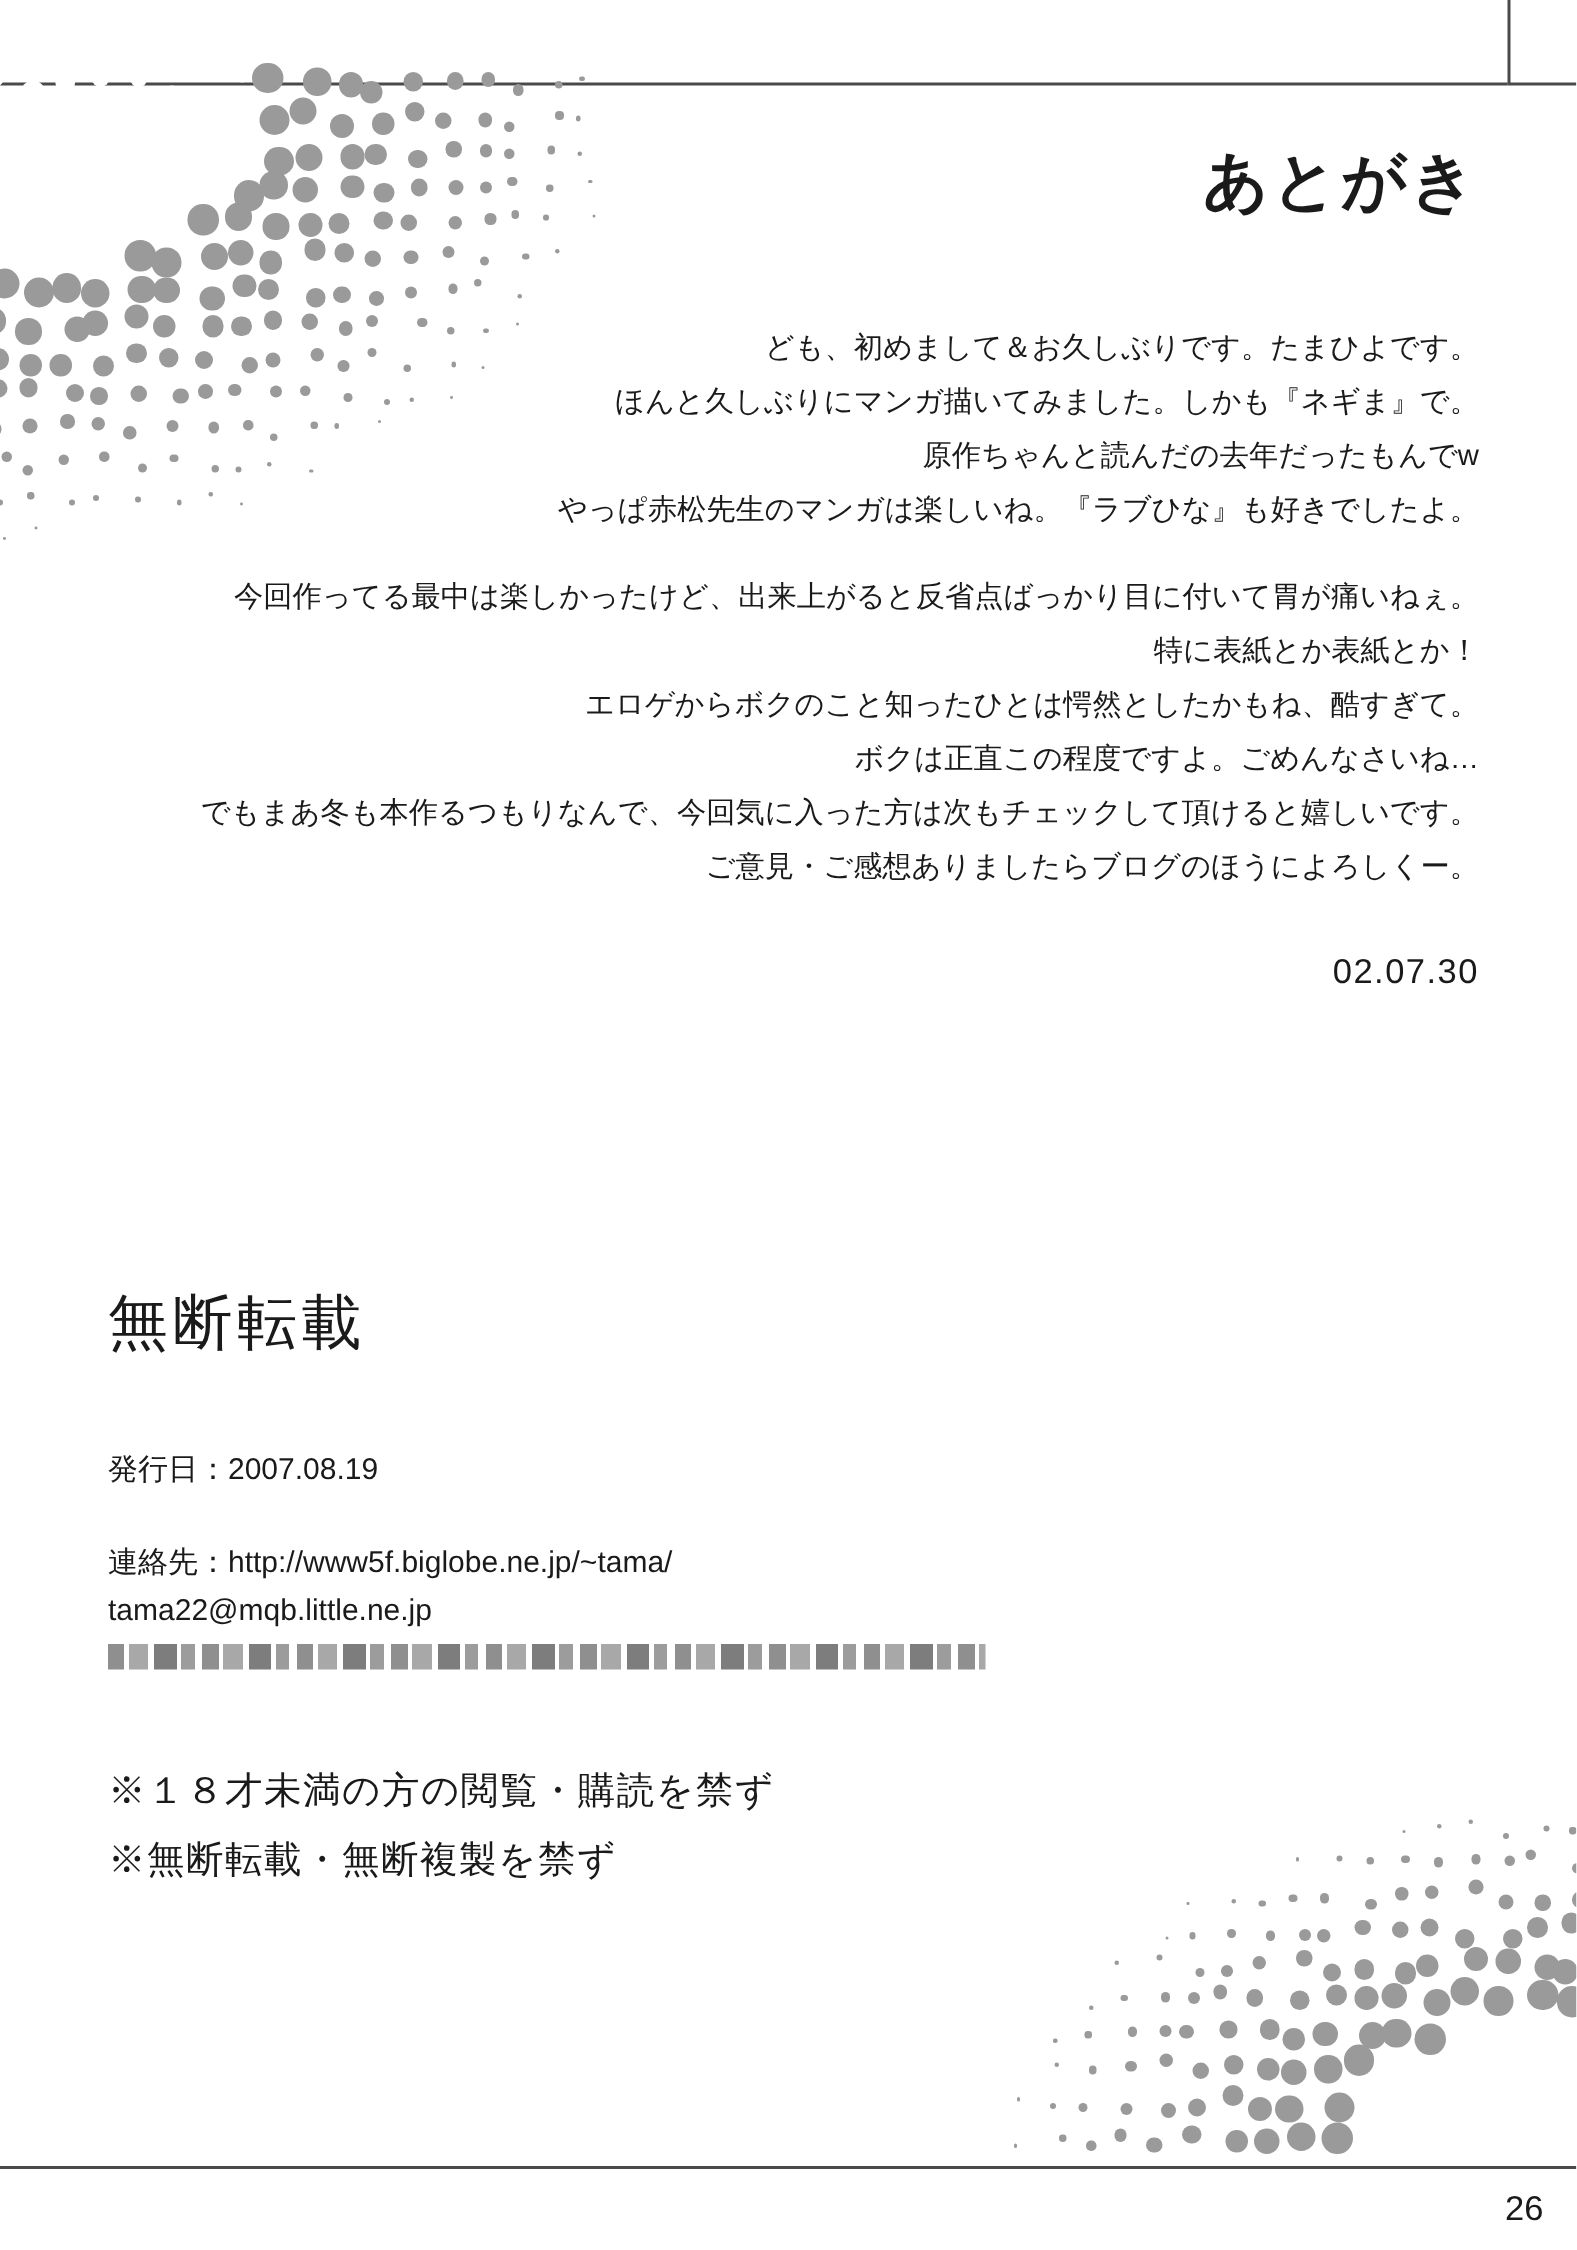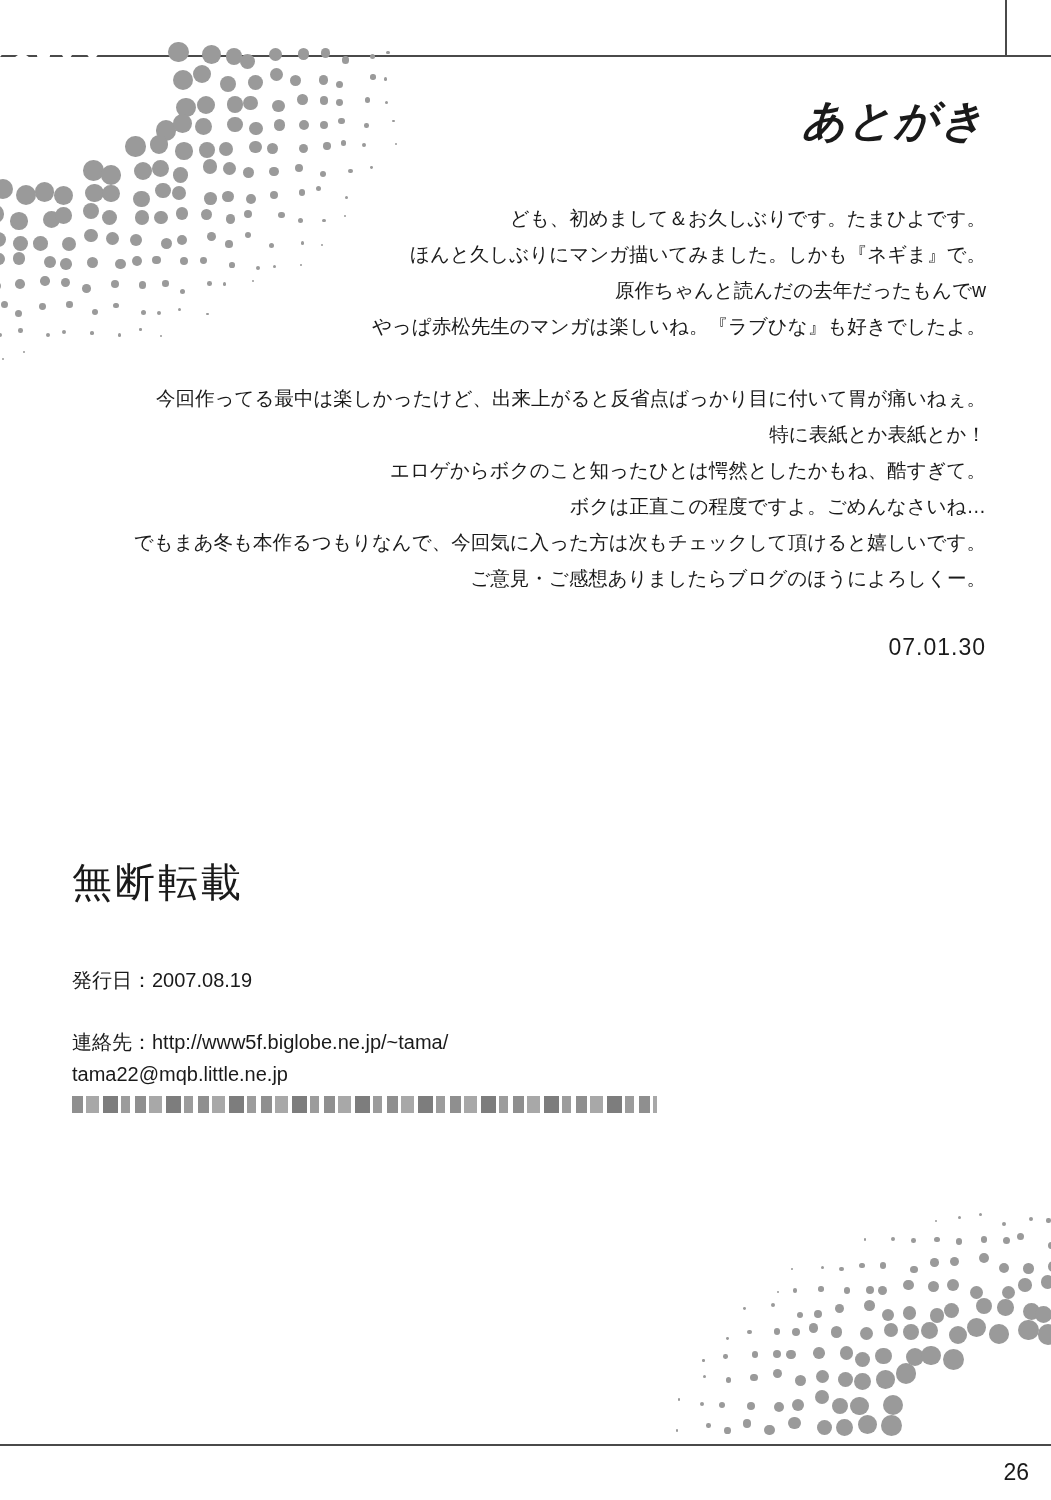--- a/index.html
+++ b/index.html
@@ -45,32 +45,31 @@
   }
   .aw-title {
     position: absolute;
     right: 65px;
     top: 92px;
     font-size: 43px;
     font-weight: bold;
     letter-spacing: 2px;
     color: #1a1a1a;
     white-space: nowrap;
-    font-style: italic;
   }
   .aw-para {
     position: absolute;
     right: 65px;
     text-align: right;
     font-size: 19.5px;
     line-height: 36px;
     color: #1a1a1a;
     white-space: pre;
   }
-  #aw-p1 { top: 200px; }
+  #aw-p1 { top: 214px; }
   #aw-p2 { top: 380px; }
   .aw-date {
     position: absolute;
     right: 65px;
     top: 634px;
     font-size: 23px;
     letter-spacing: 1px;
     color: #1a1a1a;
   }
 
@@ -486,26 +485,30 @@
     <div class="aw-para" id="aw-p1">ども、初めまして＆お久しぶりです。たまひよです。
 ほんと久しぶりにマンガ描いてみました。しかも『ネギま』で。
 原作ちゃんと読んだの去年だったもんでw
 やっぱ赤松先生のマンガは楽しいね。『ラブひな』も好きでしたよ。</div>
     <div class="aw-para" id="aw-p2">今回作ってる最中は楽しかったけど、出来上がると反省点ばっかり目に付いて胃が痛いねぇ。
 特に表紙とか表紙とか！
 エロゲからボクのこと知ったひとは愕然としたかもね、酷すぎて。
 ボクは正直この程度ですよ。ごめんなさいね…
 でもまあ冬も本作るつもりなんで、今回気に入った方は次もチェックして頂けると嬉しいです。
 ご意見・ご感想ありましたらブログのほうによろしくー。</div>
-    <div class="aw-date">07.01.30</div>
+    <div class="aw-date">02.07.30</div>
   </div>
 
   <div id="colophon">
     <div class="col-title">無断転載</div>
     <div class="col-line">発行日：2007.08.19</div>
     <div class="col-gap"></div>
     <div class="col-line">連絡先：http://www5f.biglobe.ne.jp/~tama/</div>
     <div class="col-line">tama22@mqb.little.ne.jp</div>
     <div class="redacted"></div>
+    <div class="notice">
+      <div class="notice-line">※１８才未満の方の閲覧・購読を禁ず</div>
+      <div class="notice-line">※無断転載・無断複製を禁ず</div>
+    </div>
   </div>
 
   <div id="page-number">26</div>
 </div>
 
 </body></html>

